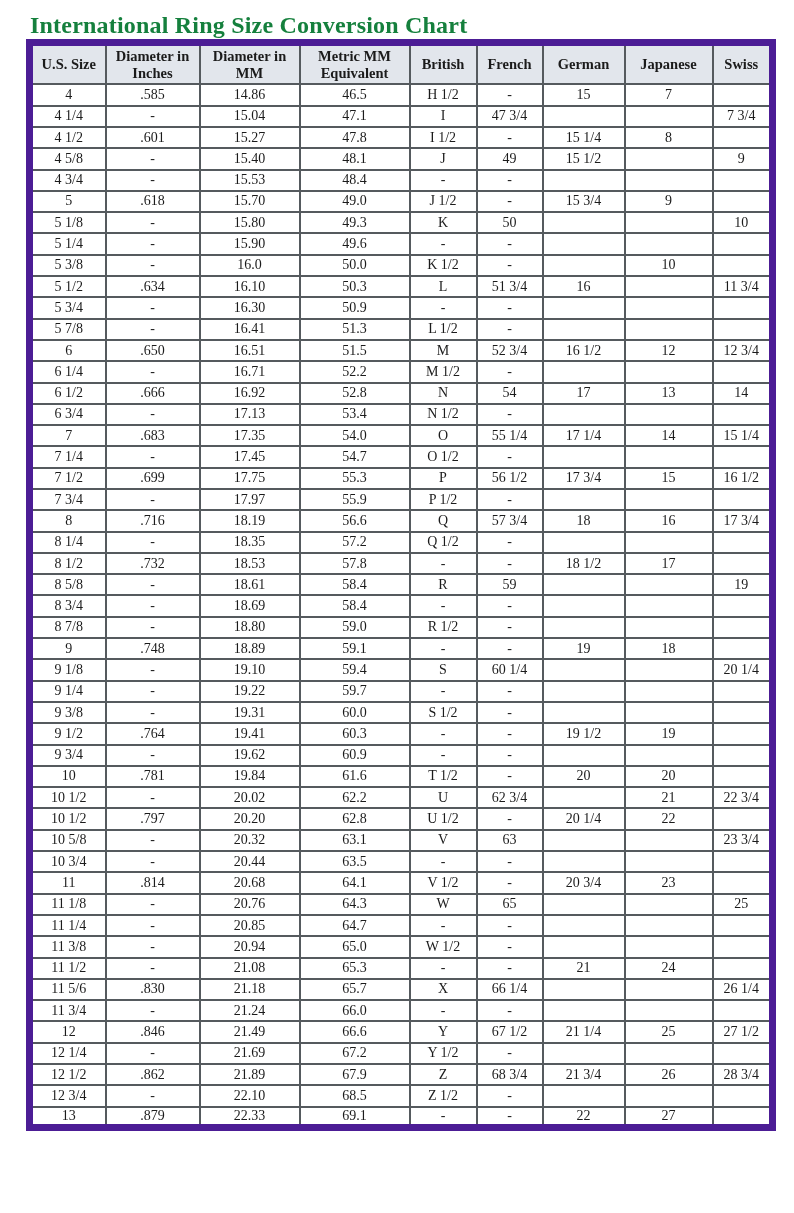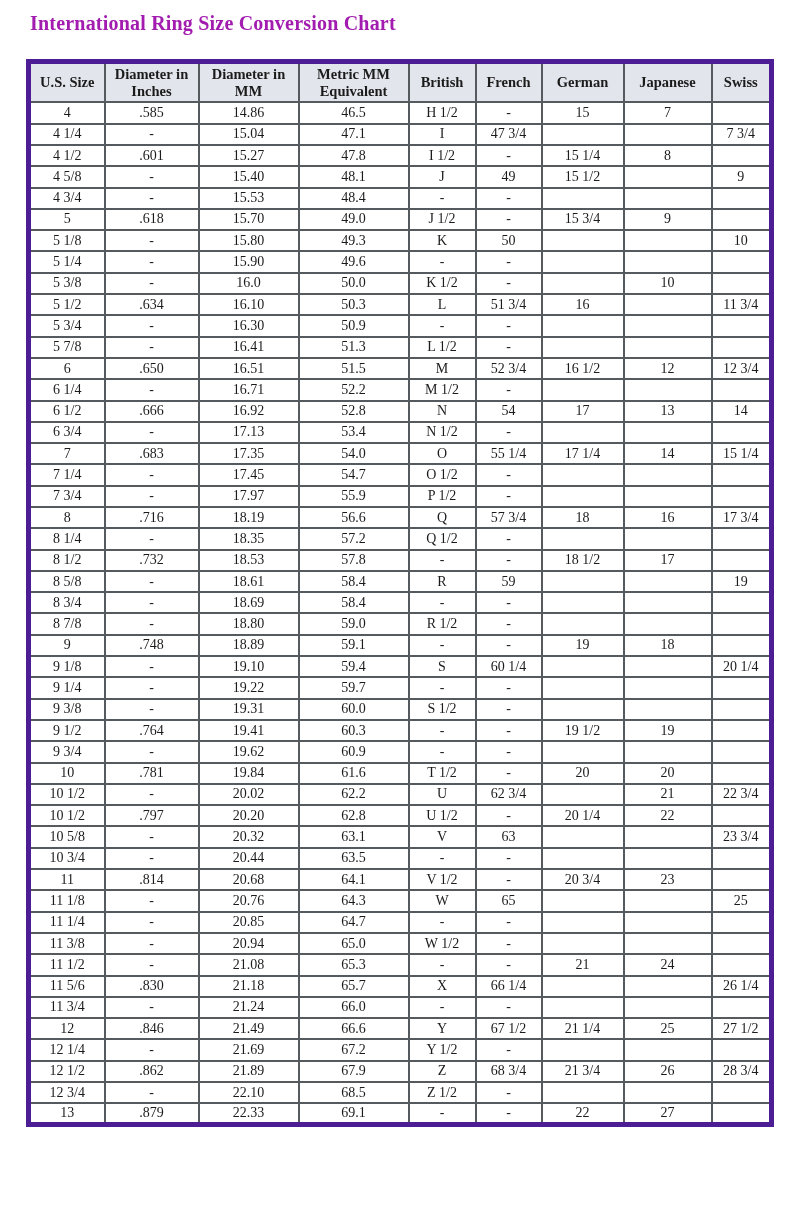--- a/index.html
+++ b/index.html
@@ -6,43 +6,42 @@
   html, body {
     background: #ffffff;
     width: 794px;
   }
   body {
     font-family: "Liberation Serif", "DejaVu Serif", serif;
     color: #1b1b1b;
     padding: 12px 0 0 0;
   }
   .page-title {
-    font-size: 20px;
+    font-size: 24px;
     font-weight: bold;
     letter-spacing: 0.2px;
     margin-left: 30px;
-    margin-bottom: 24px;
-    color: #a21caf;
+    color: #15803d;
   }
   table.ring-table {
     border-collapse: collapse;
     margin-left: 26px;
     width: 743px;
     table-layout: fixed;
   }
   table.ring-table th,
   table.ring-table td {
     border: 2px solid #555a5e;
     text-align: center;
     vertical-align: middle;
     overflow: hidden;
     white-space: nowrap;
   }
   table.ring-table {
-    border: 5px solid #4c1d95;
+    border: 7px solid #4c1d95;
   }
   table.ring-table th {
     background: #e2e6ec;
     font-weight: bold;
     font-size: 14.5px;
     line-height: 1.15;
     height: 40px;
     white-space: normal;
     padding: 2px 3px;
   }
@@ -286,20 +285,31 @@
         <td>-</td>
         <td>17.45</td>
         <td>54.7</td>
         <td>O 1/2</td>
         <td>-</td>
         <td></td>
         <td></td>
         <td></td>
       </tr>
       <tr>
+        <td>7 1/2</td>
+        <td>.699</td>
+        <td>17.75</td>
+        <td>55.3</td>
+        <td>P</td>
+        <td>56 1/2</td>
+        <td>17 3/4</td>
+        <td>15</td>
+        <td>16 1/2</td>
+      </tr>
+      <tr>
         <td>7 3/4</td>
         <td>-</td>
         <td>17.97</td>
         <td>55.9</td>
         <td>P 1/2</td>
         <td>-</td>
         <td></td>
         <td></td>
         <td></td>
       </tr>

